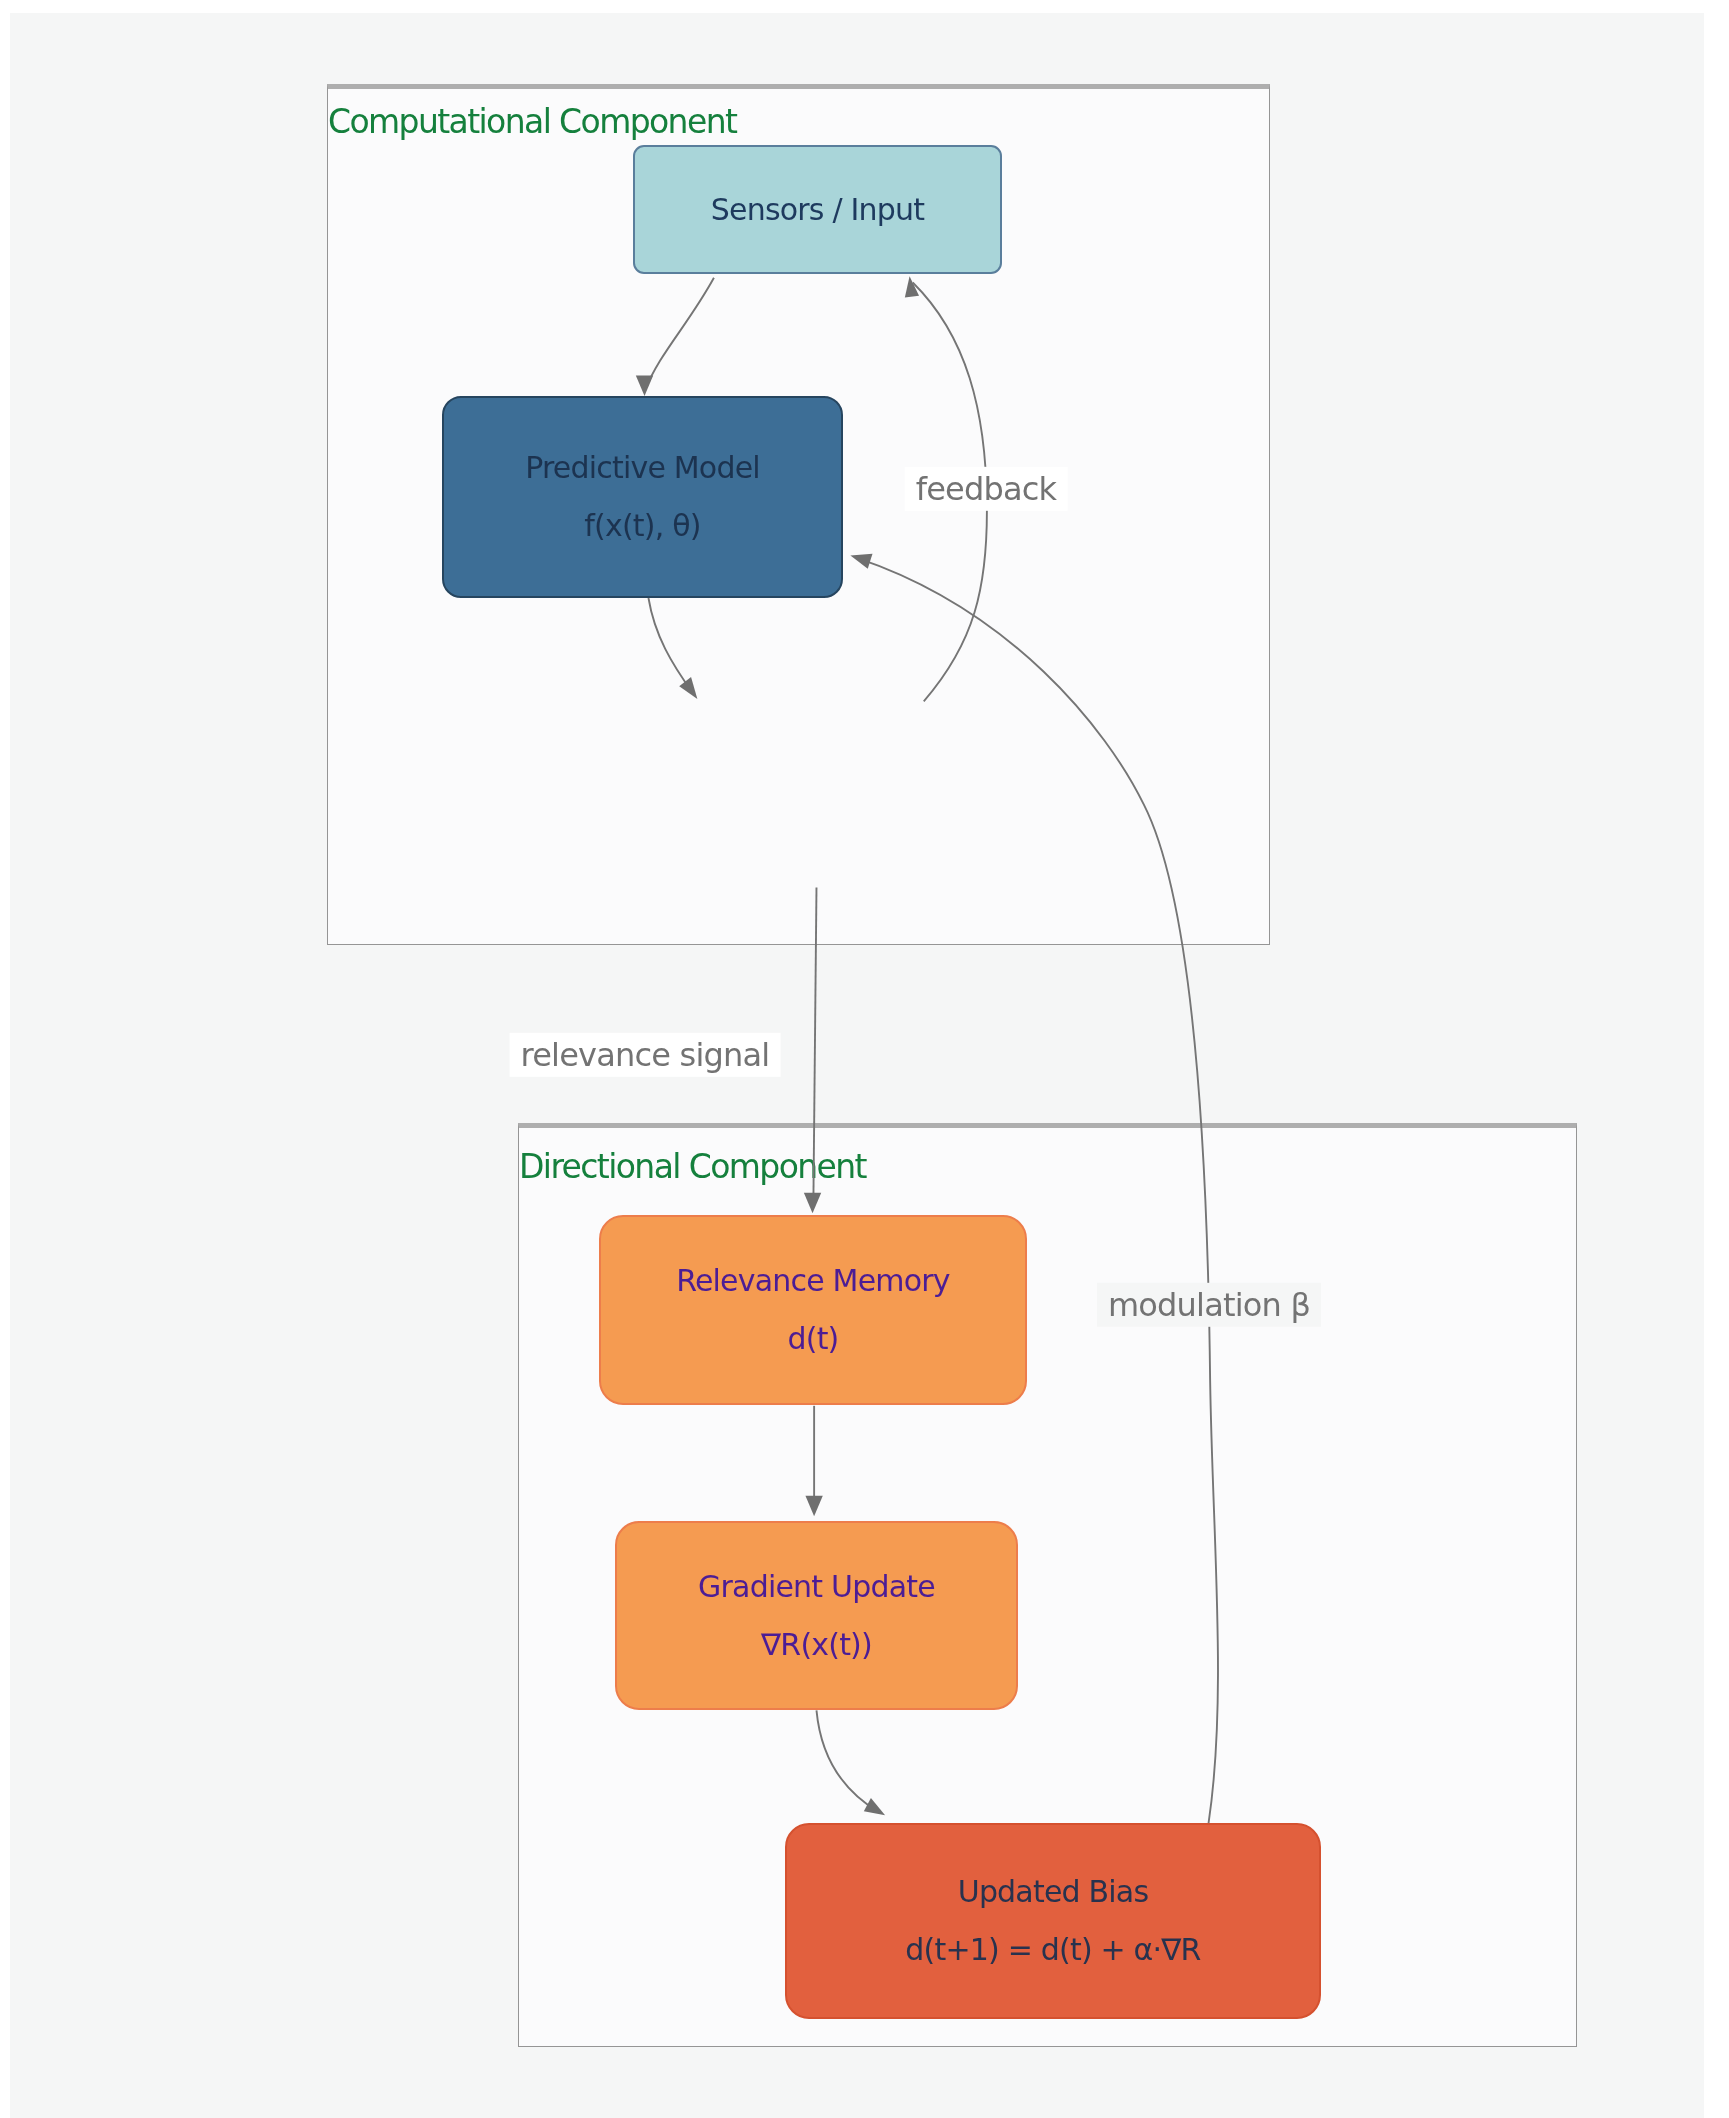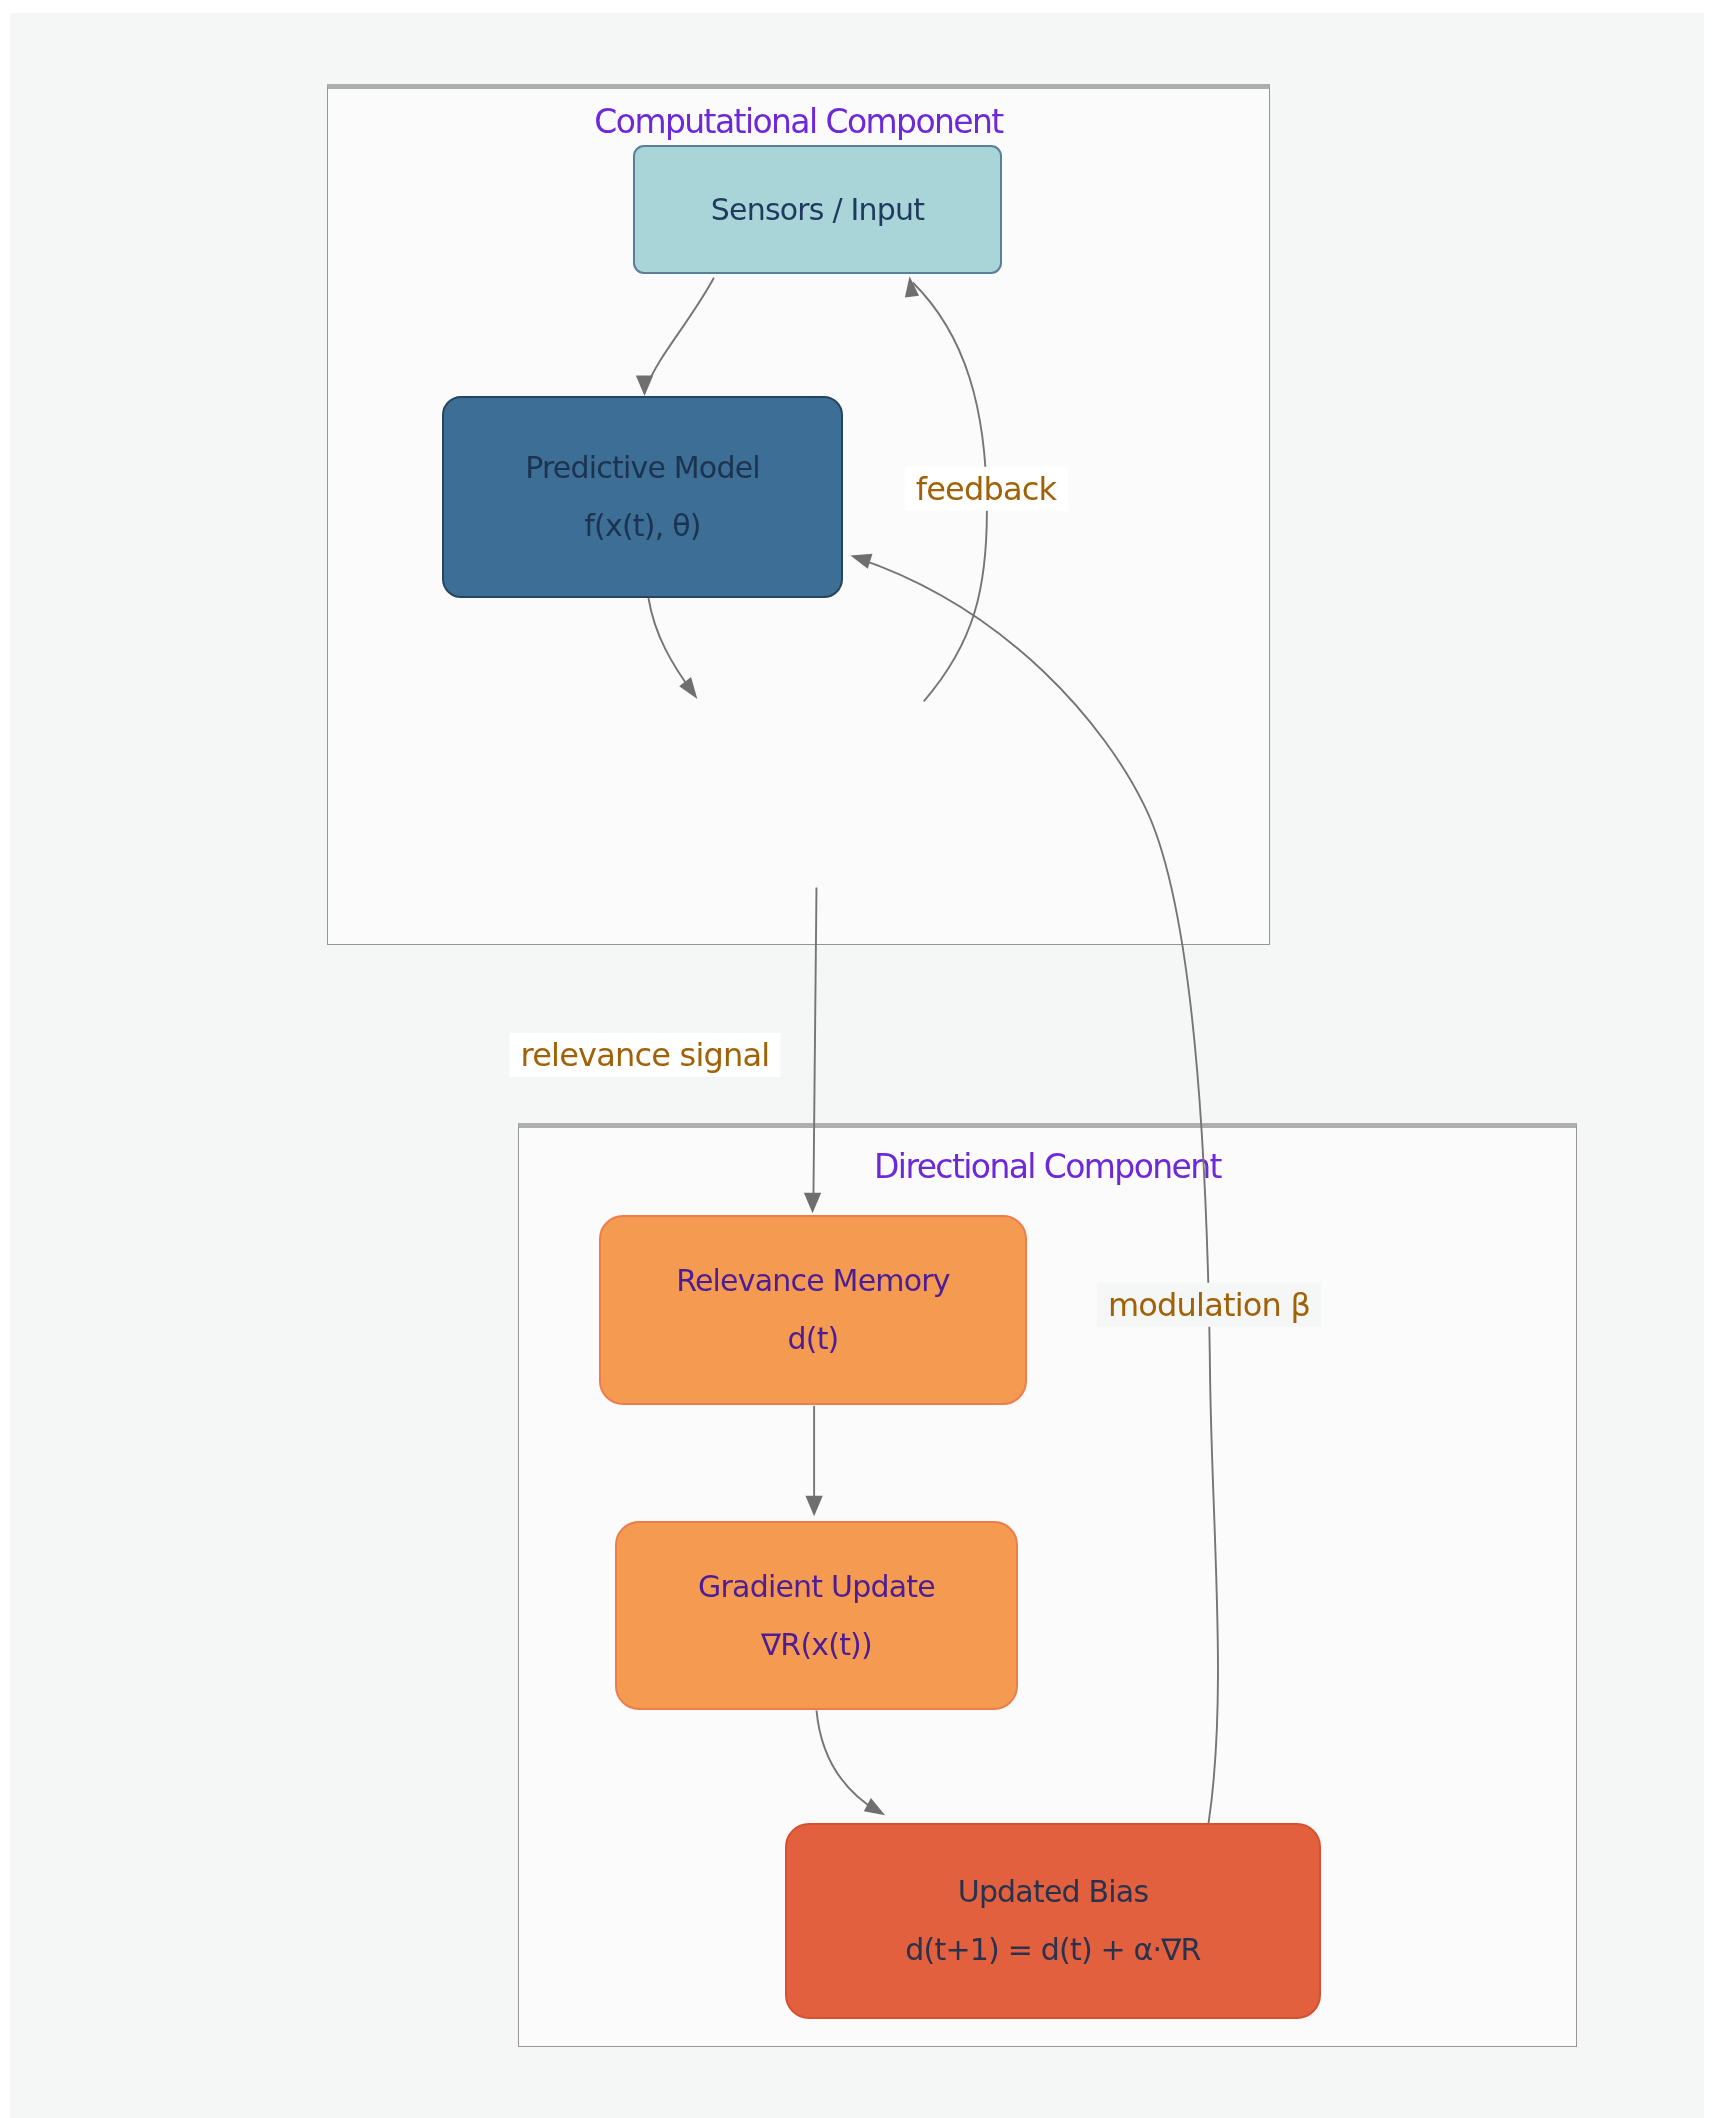--- a/index.html
+++ b/index.html
@@ -23,22 +23,22 @@
     background: #fbfbfc;
     border: 1.6px solid #959595;
     border-top: 5.5px solid #aeaeae;
     box-sizing: border-box;
   }
   .group-comp { left: 327px; top: 84px; width: 943px; height: 861px; }
   .group-dir  { left: 518px; top: 1123px; width: 1059px; height: 924px; }
   .group-title {
     position: absolute;
     left: 0; right: 0;
-    text-align: center;
-    color: #6d28d9;
+    text-align: left;
+    color: #15803d;
     font-size: 33px;
     letter-spacing: -1.6px;
     white-space: nowrap;
   }
   .group-comp .group-title { top: 12.6px; }
   .group-dir  .group-title { top: 19px; }
 
   
   .node {
     position: absolute;
@@ -94,21 +94,21 @@
     fill: none;
     stroke: #757575;
     stroke-width: 2.4;
   }
   .edges polygon { fill: #6f6f6f; stroke: none; }
 
   
   .edge-label {
     position: absolute;
     transform: translate(-50%, -50%);
-    color: #a16207;
+    color: #737373;
     font-size: 32px;
     letter-spacing: -0.8px;
     white-space: nowrap;
     padding: 3.2px 11px;
   }
   .edge-label.on-white { background: #ffffff; }
   .edge-label.on-canvas { background: #f5f6f6; }
   .label-feedback  { left: 986px; top: 489px; }
   .label-relevance { left: 645px;  top: 1055px; }
   .label-modulation{ left: 1209px; top: 1305px; }

